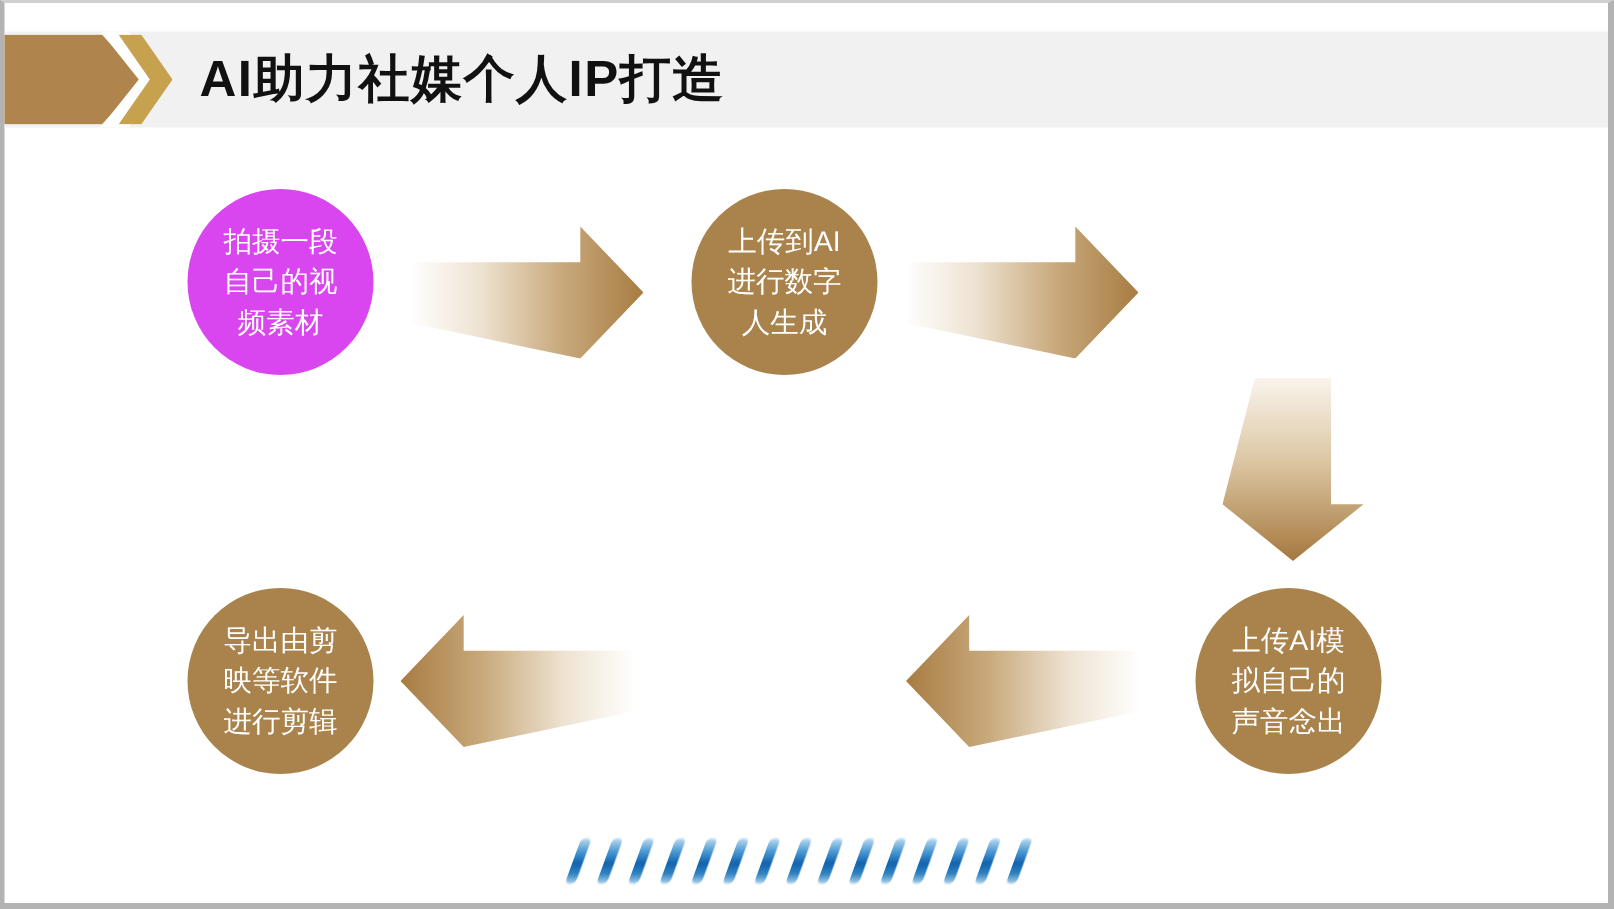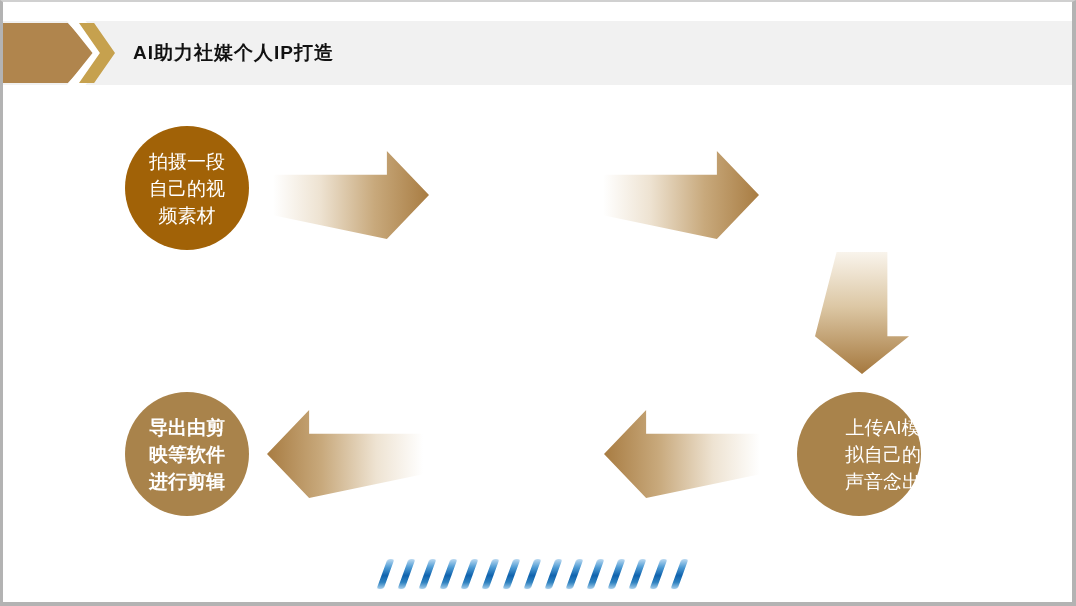--- a/index.html
+++ b/index.html
@@ -19,32 +19,32 @@
   .header-chevron-white{
     position:absolute;left:64px;top:0;width:44px;height:64px;background:#ffffff;
     clip-path:polygon(0 0,42% 0,100% 50%,42% 100%,0 100%,58% 50%);
   }
   .header-chevron-gold{
     position:absolute;left:76px;top:2px;width:36px;height:60px;
     clip-path:polygon(0 0,42% 0,100% 50%,42% 100%,0 100%,58% 50%);
   }
   .page-title{
     position:absolute;left:130px;top:0;height:64px;line-height:64px;
-    font-size:19px;font-weight:bold;color:#111111;letter-spacing:1px;
+    font-size:34px;font-weight:bold;color:#111111;letter-spacing:1px;
   }
   
   .step-circle{
     position:absolute;width:124px;height:124px;border-radius:50%;
     display:flex;align-items:center;justify-content:center;text-align:center;
   }
   .step-circle span{
     color:#ffffff;font-size:19px;line-height:27px;white-space:pre-line;
   }
   .c1{left:122px;top:124px;} .c2{left:458px;top:124px;} .c3{left:794px;top:124px;}
-  .c4{left:794px;top:390px;justify-content:flex-end;} .c5{left:458px;top:390px;} .c6{left:122px;top:390px;font-weight:bold;}
+  .c4{left:794px;top:390px;} .c5{left:458px;top:390px;} .c6{left:122px;top:390px;}
   
   .arrow{position:absolute;}
   .arrow-right{
     width:156px;height:88px;
     clip-path:polygon(0 27%,73% 27%,73% 0,100% 50%,73% 100%,0 73%);
     background:linear-gradient(90deg,#ffffff 0%,#eee3d2 30%,#c8a97c 65%,#a87c42 100%);
   }
   .ar1{left:270px;top:149px;} .ar2{left:600px;top:149px;}
   .arrow-left{
     width:156px;height:88px;
@@ -74,26 +74,31 @@
 
 <div class="frame">
 
   <div class="header-band" style="background: rgb(241, 241, 241);">
     <div class="header-pentagon" style="background: rgb(176, 133, 77);"></div>
     <div class="header-chevron-white"></div>
     <div class="header-chevron-gold" style="background: rgb(198, 161, 78);"></div>
     <div class="page-title">AI助力社媒个人IP打造</div>
   </div>
 
-  <div class="step-circle c1" style="background: #a16207;">
+  <div class="step-circle c1" style="background: #d946ef;">
     <span>拍摄一段
 自己的视
 频素材</span>
   </div>
   <div class="arrow arrow-right ar1"></div>
+  <div class="step-circle c2" style="background: rgb(169, 131, 75);">
+    <span>上传到AI
+进行数字
+人生成</span>
+  </div>
   <div class="arrow arrow-right ar2"></div>
 
   <div class="arrow arrow-down"></div>
 
   <div class="step-circle c4" style="background: rgb(169, 131, 75);">
     <span>上传AI模
 拟自己的
 声音念出</span>
   </div>
   <div class="arrow arrow-left al1"></div>

